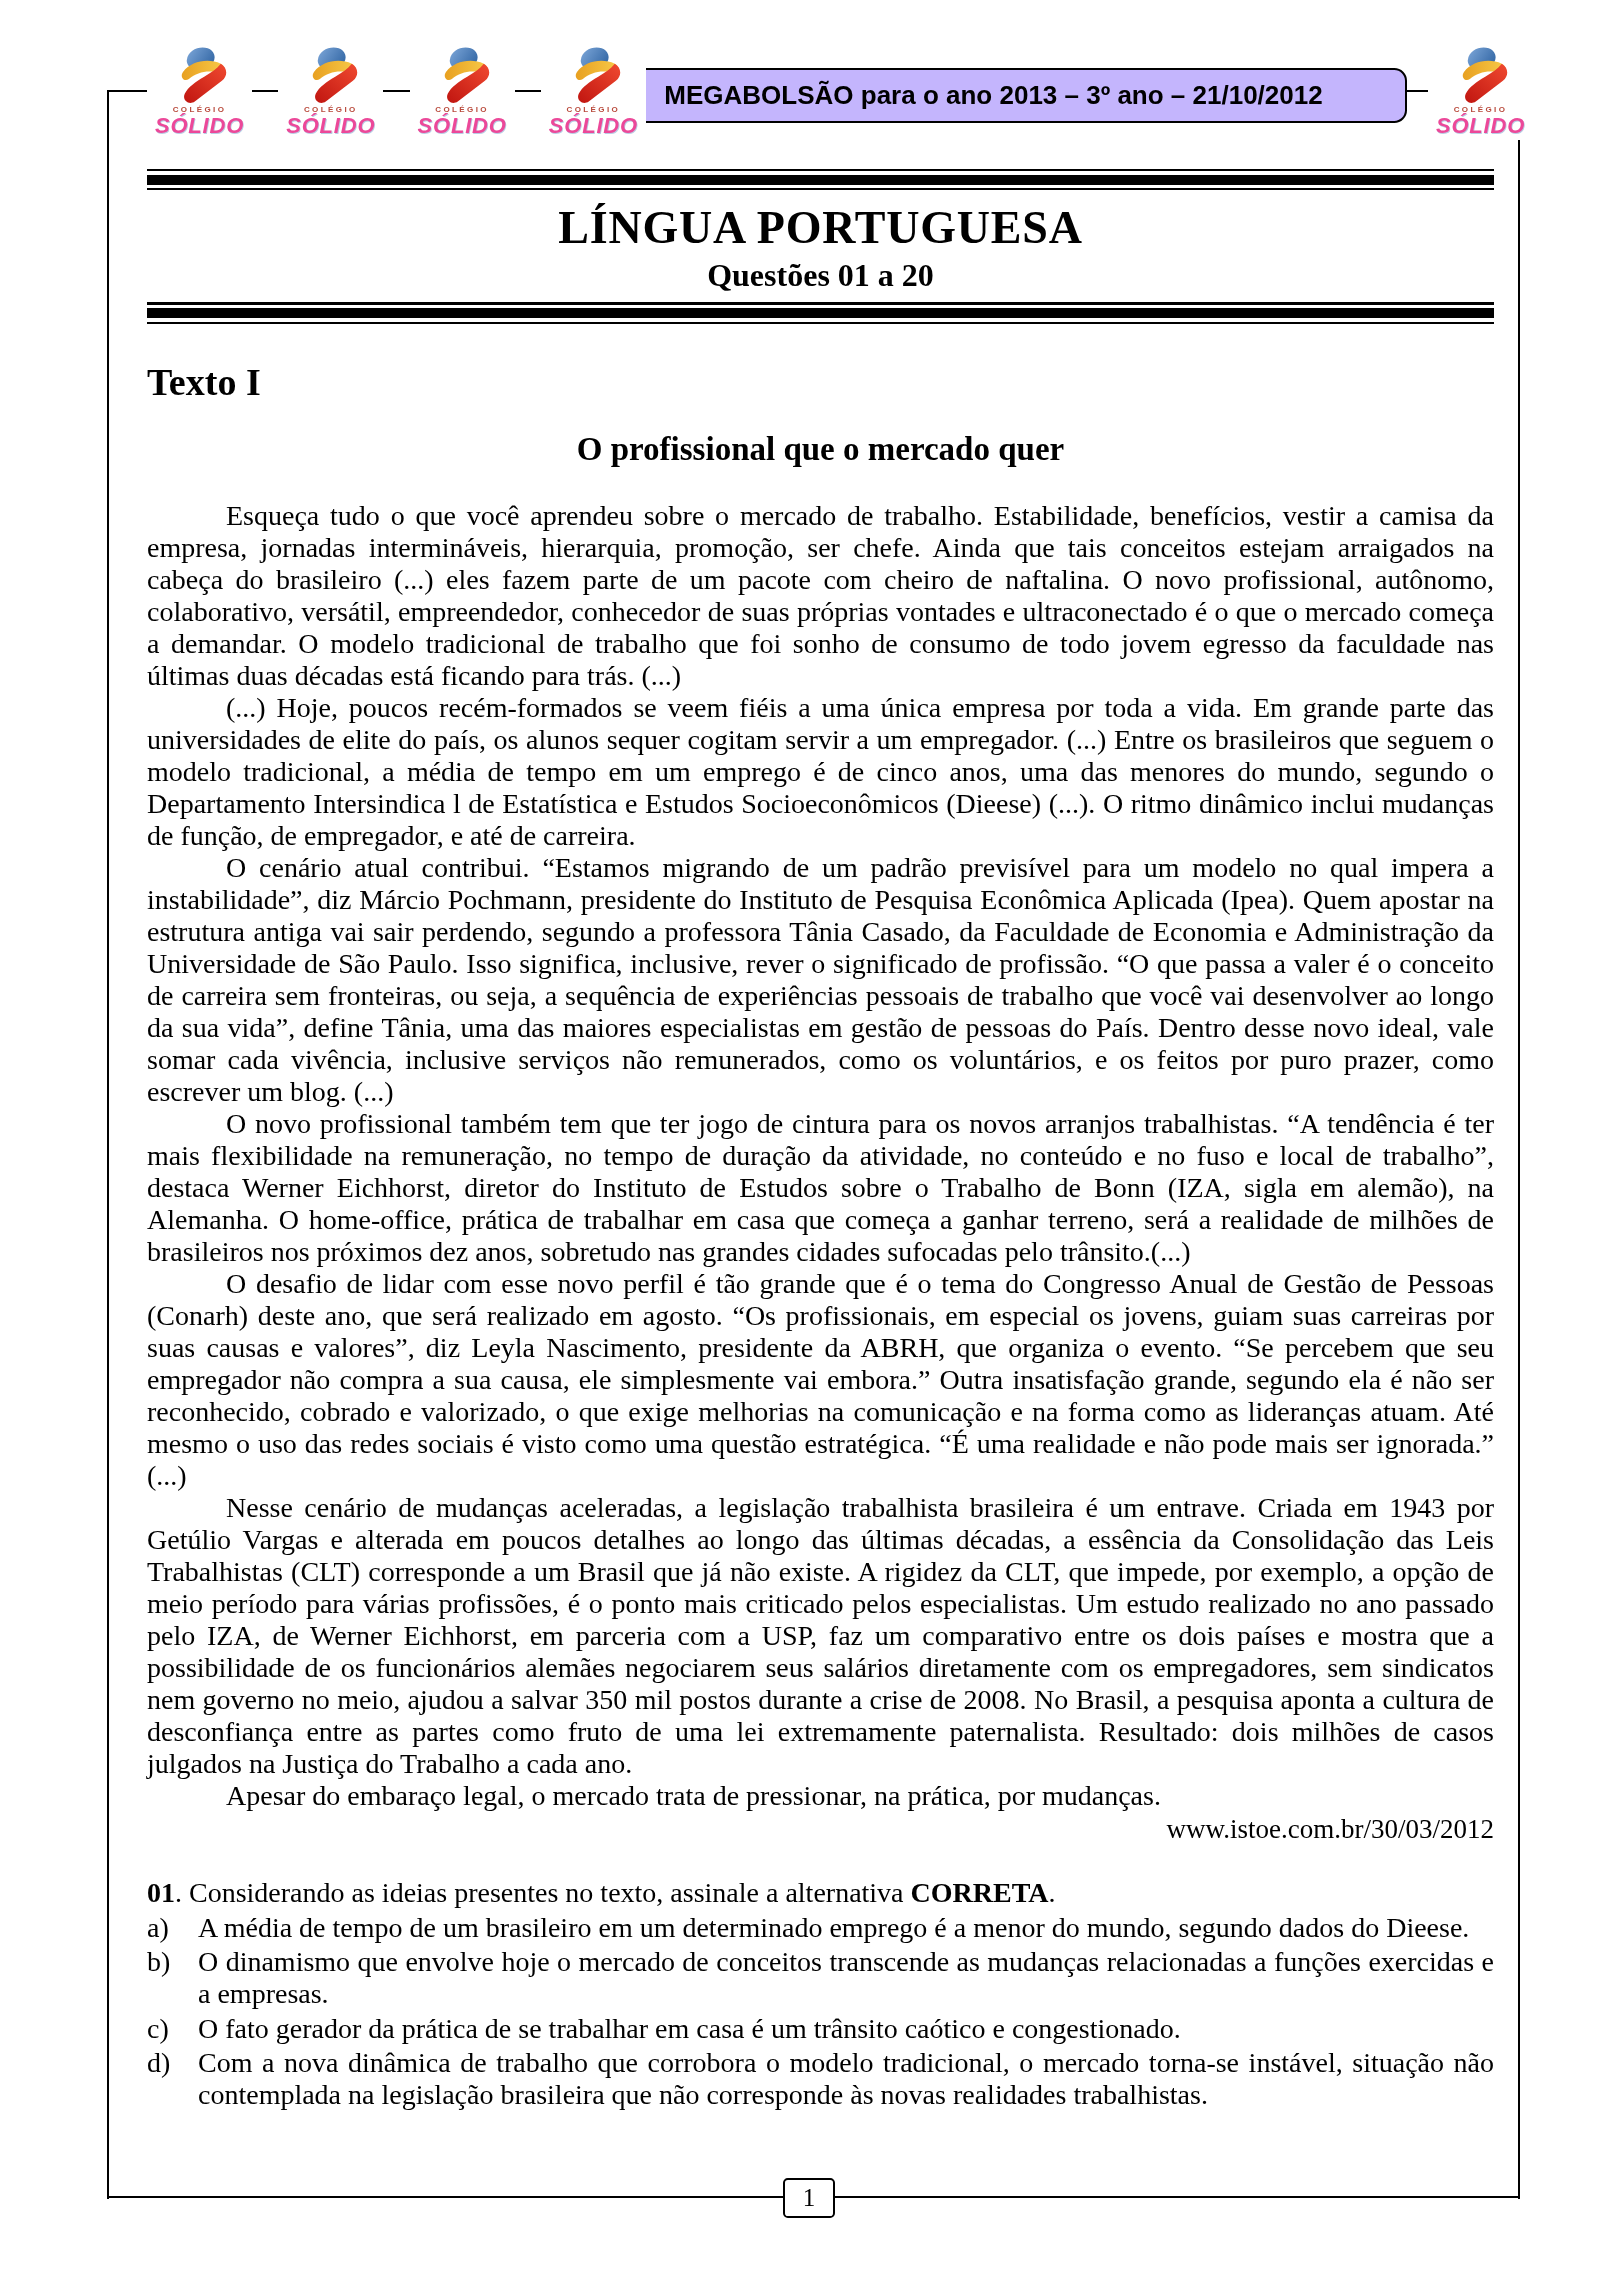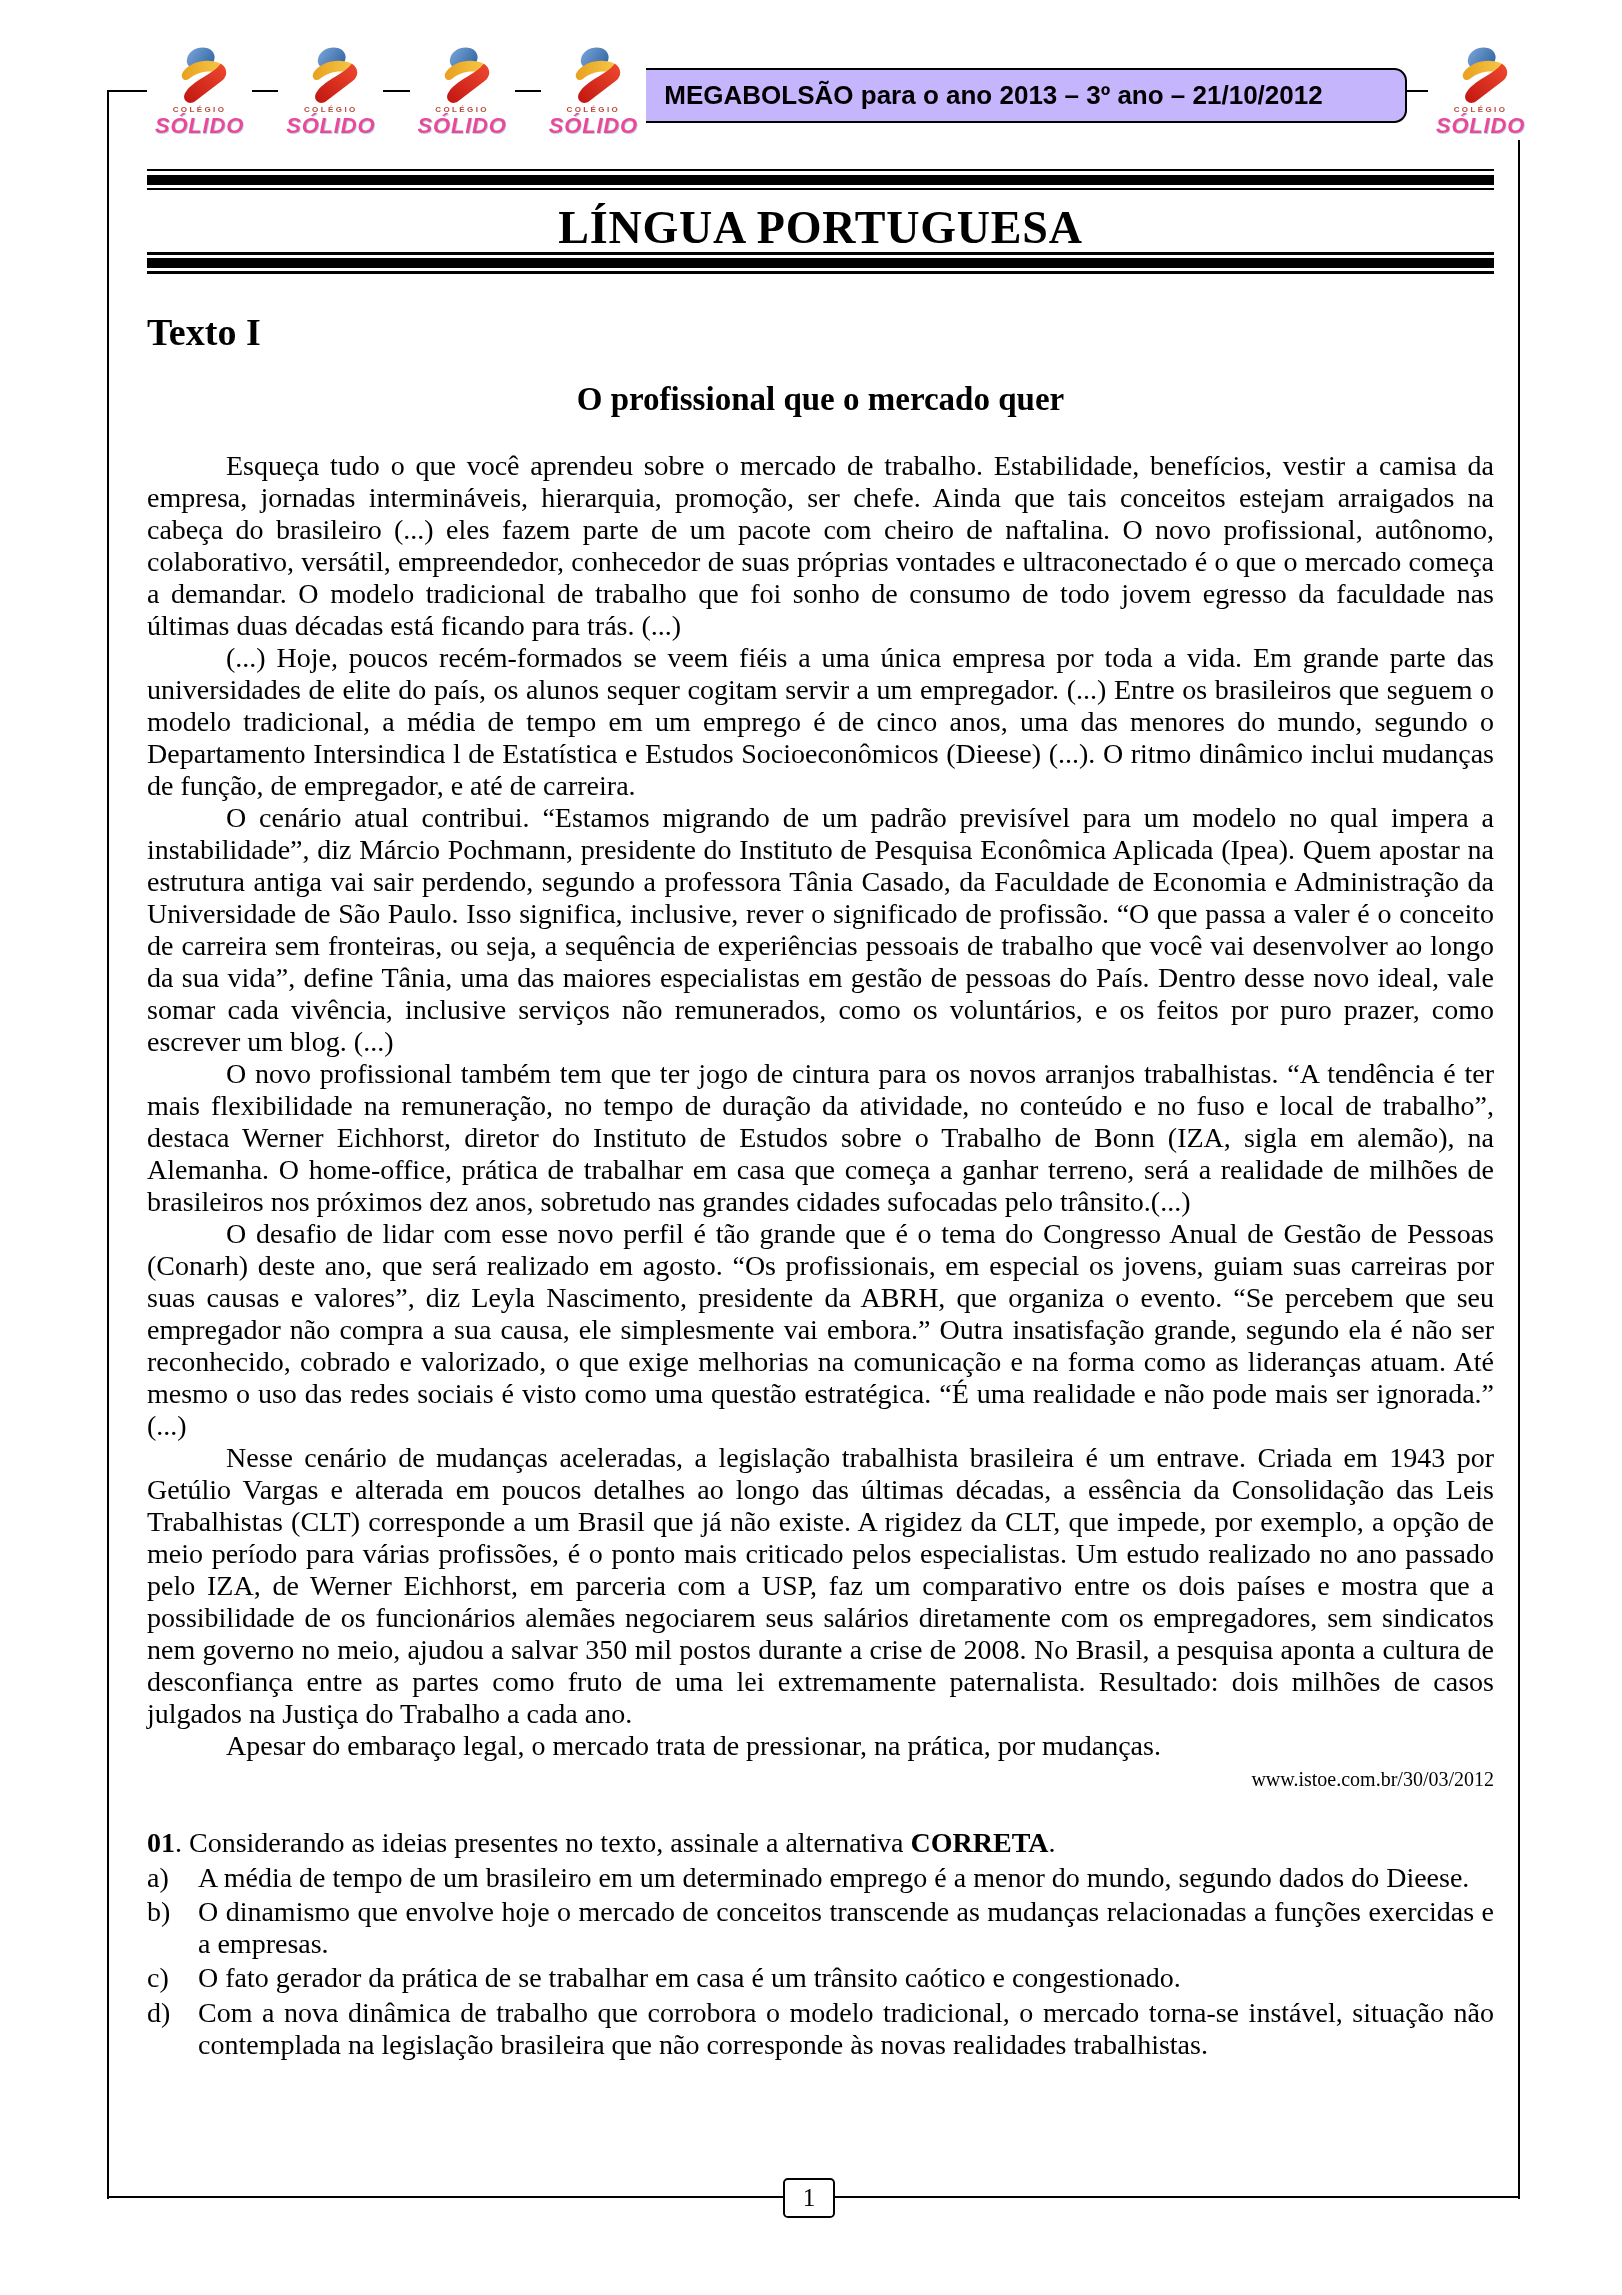--- a/index.html
+++ b/index.html
@@ -51,21 +51,21 @@
   }
   .section-sub{
     text-align:center;font-size:32px;font-weight:bold;
     margin-top:4.8px;margin-bottom:9.5px;line-height:36px;
   }
   .texto-label{font-size:38px;font-weight:bold;margin-top:38px;line-height:41px;}
   .article-title{text-align:center;font-size:33px;font-weight:bold;margin-top:27px;line-height:38px;}
   .byline{text-align:right;font-size:27px;margin-top:3.2px;line-height:32px;}
   .body-text{margin-top:32px;font-size:28px;line-height:32px;text-align:justify;}
   .body-text p{margin:0;text-indent:79px;}
-  .source{text-align:right;font-size:20px;line-height:32px;margin-top:1.6px;}
+  .source{text-align:right;font-size:27px;line-height:32px;margin-top:1.6px;}
   .question{margin-top:32px;font-size:28px;line-height:32px;}
   .q-bold{font-weight:bold;}
   .options{margin-top:2.4px;}
   .opt{display:flex;margin-top:2.4px;}
   .opt-letter{width:51px;flex:none;}
   .opt-text{flex:1;text-align:justify;}
   
   .page-box{
     position:absolute;left:783px;top:2178px;width:52px;height:40px;
     border:2.4px solid #000;border-radius:4.8px;background:#fff;
@@ -151,20 +151,21 @@
 
   <div class="content">
 
     <div class="double-rule">
       <div class="dr-thin"></div>
         <div class="dr-thick"></div>
         <div class="dr-thin"></div>
     </div>
 
     <div class="section-title">LÍNGUA PORTUGUESA</div>
+    <div class="section-sub">Questões 01 a 20</div>
 
     <div class="double-rule">
       <div class="dr-thin"></div>
         <div class="dr-thick"></div>
         <div class="dr-thin"></div>
     </div>
 
     <div class="texto-label">Texto I</div>
 
     <div class="article-title">O profissional que o mercado quer</div>

